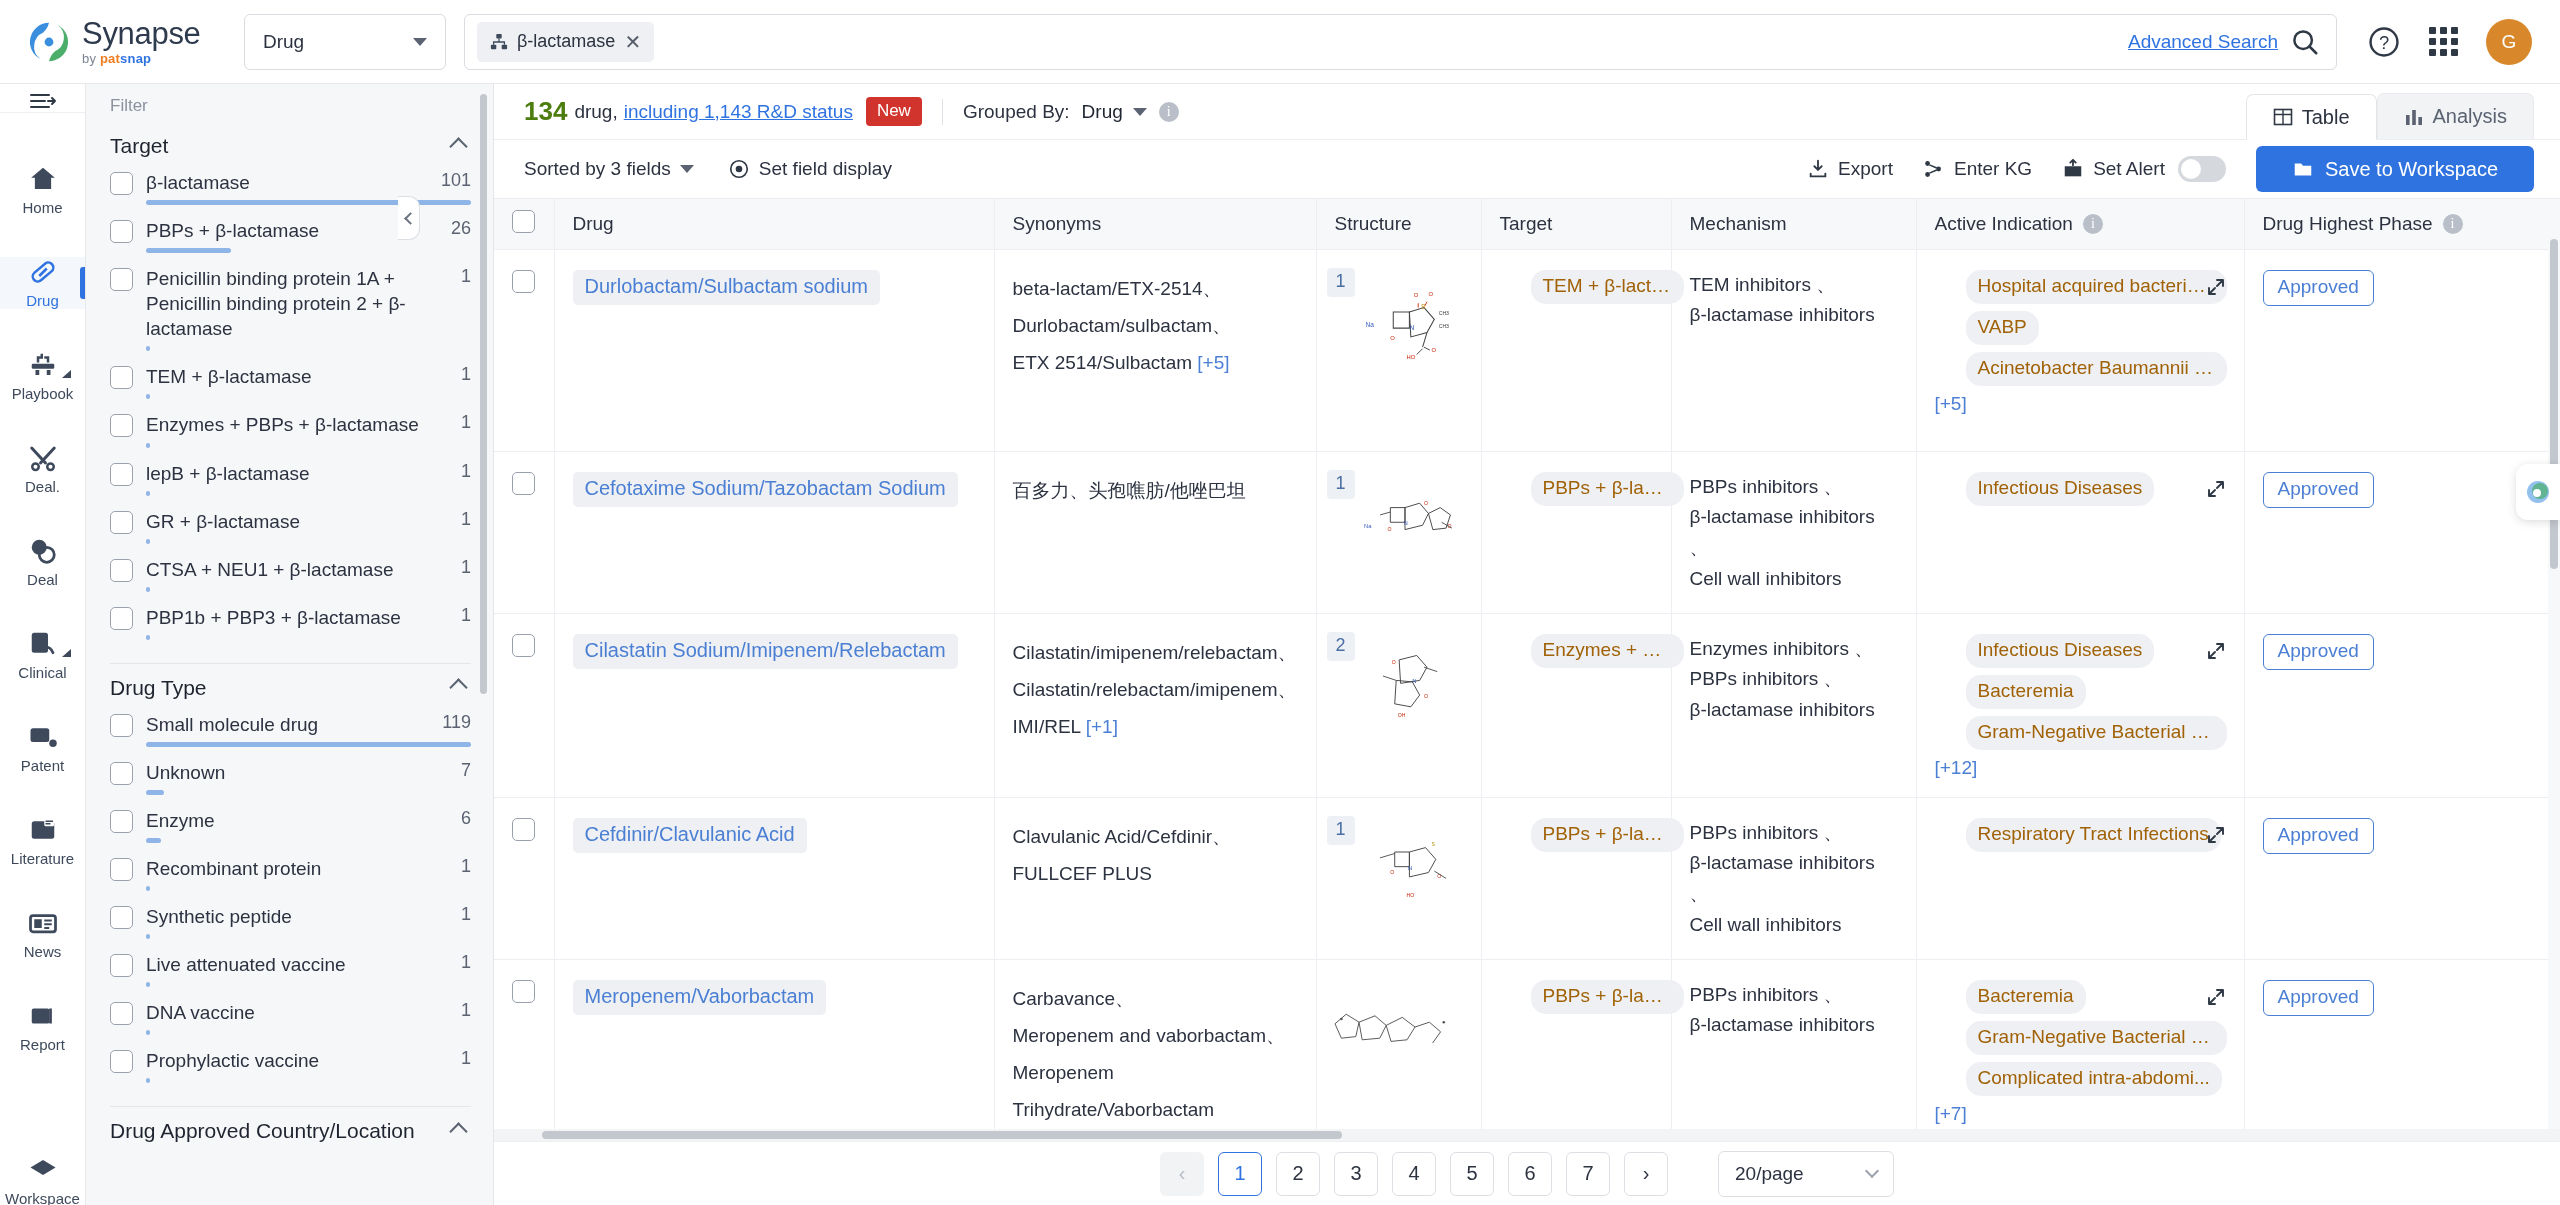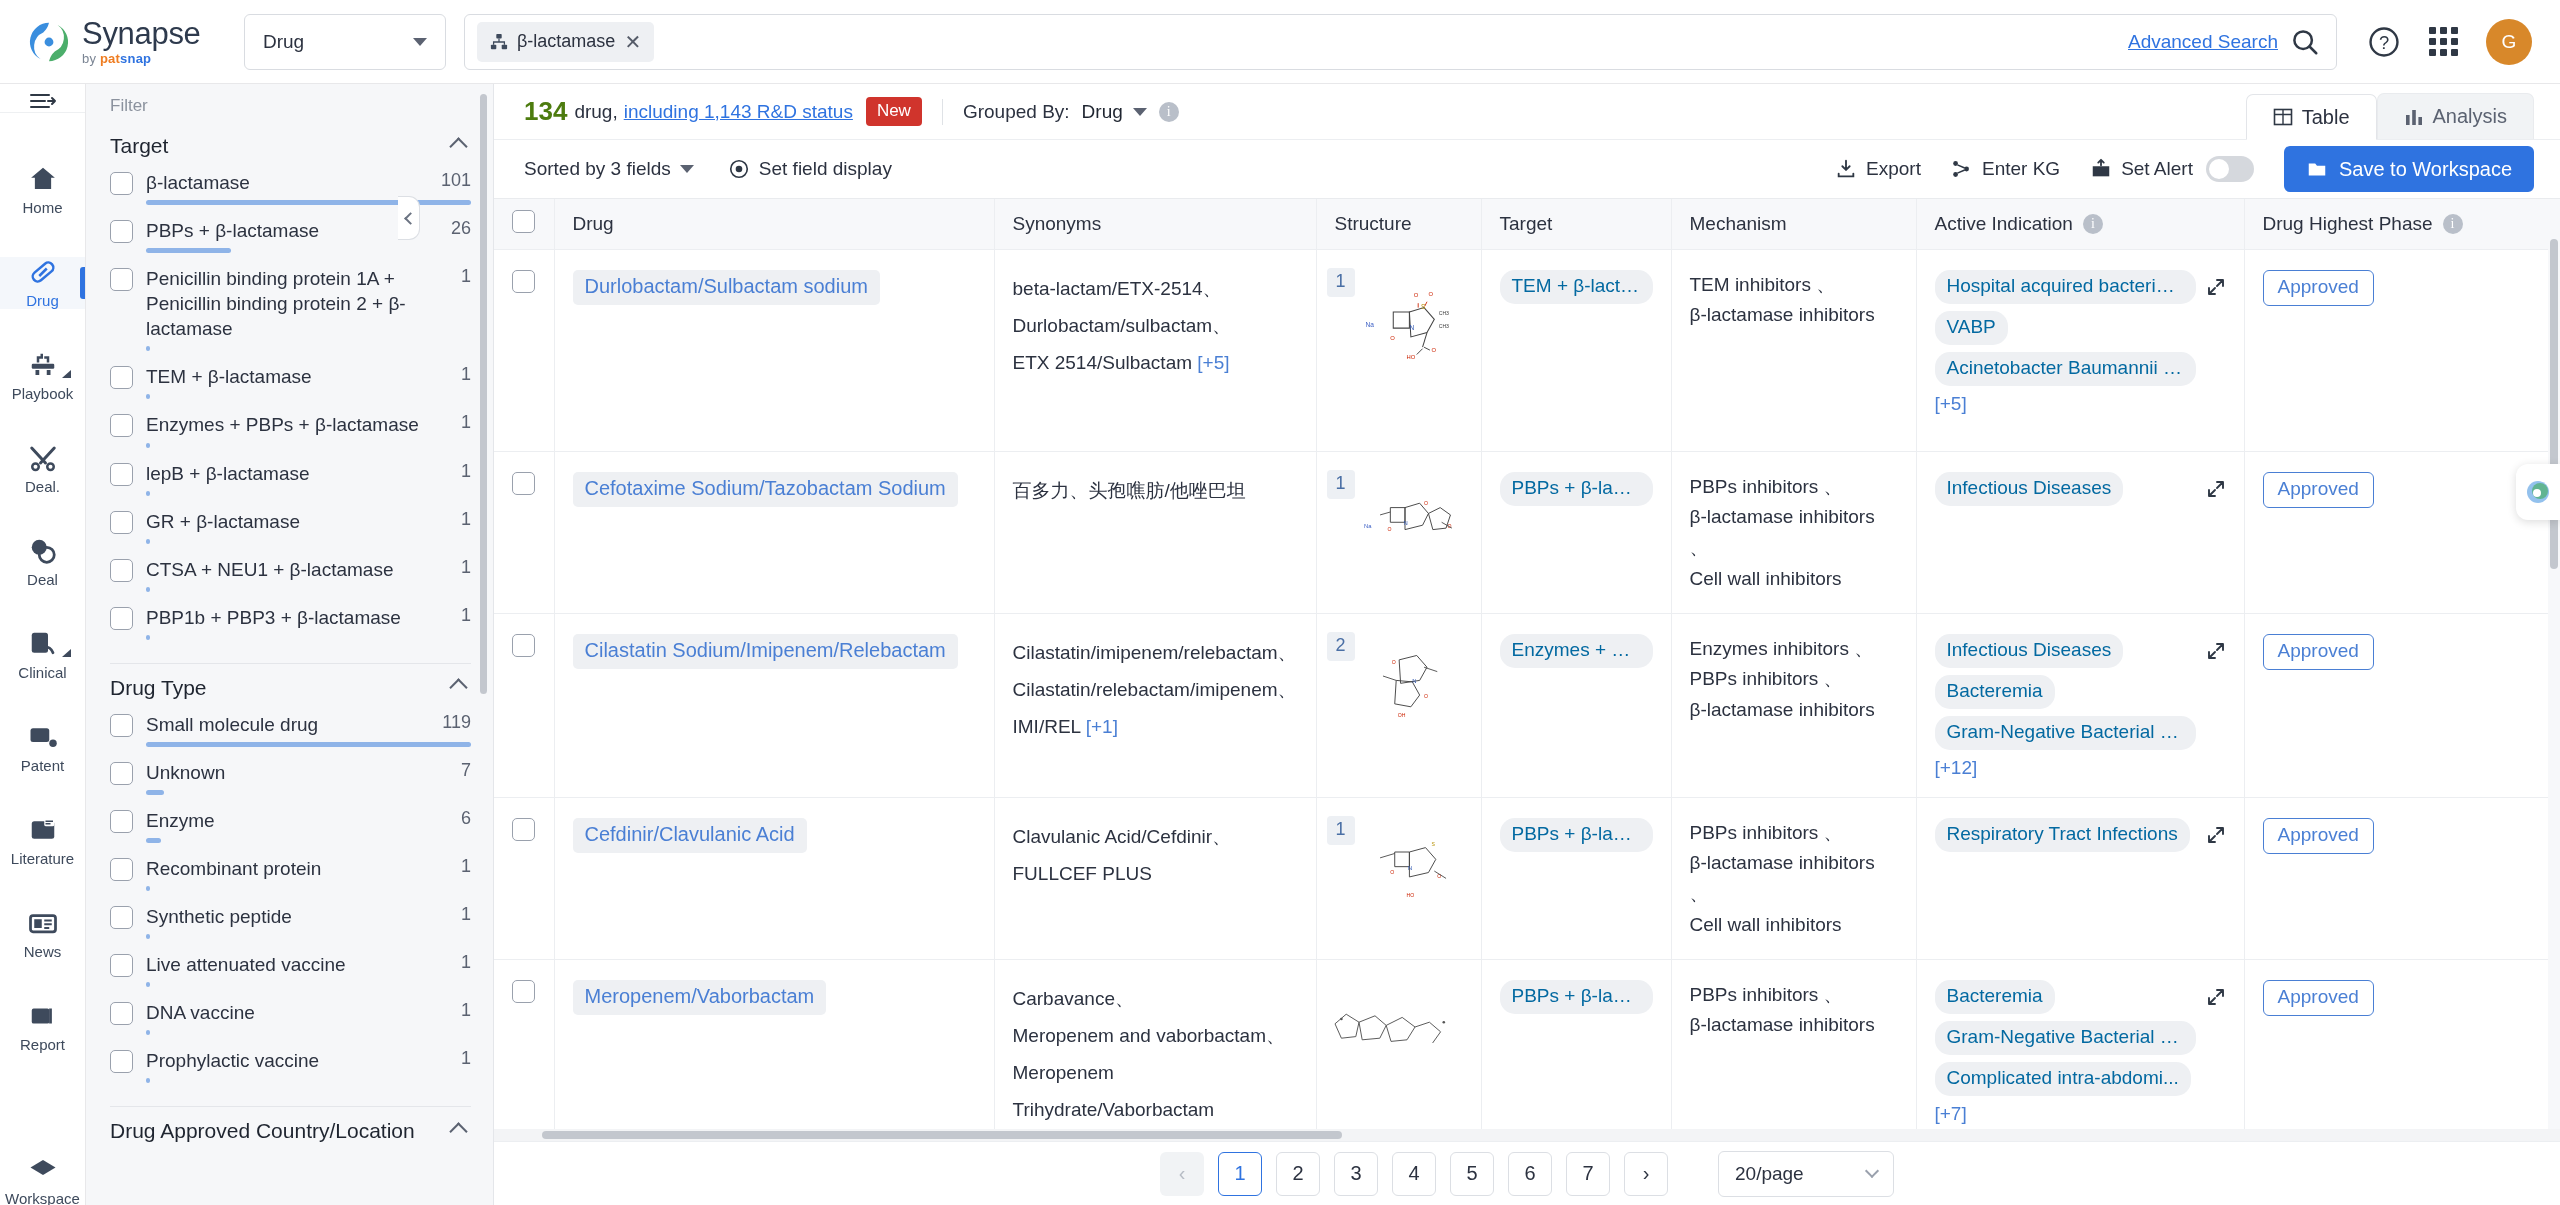--- a/index.html
+++ b/index.html
@@ -132,21 +132,21 @@
   .vtab.active { background: #fff; border: 1px solid #e3e5e9; border-bottom-color: #fff; position: relative; top: 1px; }
   .vtab.inactive { background: #f1f3f5; color: #5b6271; border: 1px solid #e9ebee; border-bottom: 0; }
 
   .tool-bar { height: 58px; flex: 0 0 58px; display: flex; align-items: center; padding: 0 26px 0 30px; }
   .tb-item { display: flex; align-items: center; gap: 9px; font-size: 19px; color: #2c3240; cursor: pointer; margin-right: 34px; }
   .tb-right { margin-left: auto; display: flex; align-items: center; gap: 30px; }
   .toggle { width: 48px; height: 26px; border-radius: 13px; background: #d5d8dd; position: relative; cursor: pointer; margin-left: 4px; }
   .toggle::after { content: ""; position: absolute; left: 3px; top: 3px; width: 20px; height: 20px; border-radius: 50%; background: #fff; }
   .btn-primary {
     display: flex; align-items: center; gap: 11px; background: #2f73e0; color: #fff;
-    font-size: 20px; height: 46px; border-radius: 6px; padding: 0 22px; cursor: pointer; text-align: right;
+    font-size: 20px; height: 46px; border-radius: 6px; padding: 0 36px; cursor: pointer; text-align: right;
   }
 
   
   .table-wrap { flex: 1; min-height: 0; overflow: hidden; position: relative; border-top: 1px solid #e9ebee; }
   table.grid { border-collapse: collapse; width: 2474px; table-layout: fixed; }
   table.grid th, table.grid td { border-right: 1px solid #eceef1; border-bottom: 1px solid #eceef1; vertical-align: top; text-align: left; }
   table.grid thead th { background: #f7f8fa; height: 50px; padding: 0 18px; font-size: 19px; color: #2c3240; font-weight: 400; vertical-align: middle; }
   .th-inner { display: flex; align-items: center; gap: 10px; }
   td.cellpad { padding: 20px 18px 18px; }
   .row-cb { width: 60px; text-align: center !important; }
@@ -154,21 +154,21 @@
   .drug-chip {
     display: inline-block; background: #eef0f3; border-radius: 5px; padding: 5px 12px 7px;
     font-size: 20px; color: #4a7fd4; cursor: pointer;
   }
   .syn { font-size: 19px; color: #2c3240; line-height: 1.95; }
   .more-link { color: #4a7fd4; cursor: pointer; }
   .struct-cell { display: flex; gap: 6px; padding: 18px 10px; }
   .struct-num { background: #edf0f4; color: #4a6fa5; font-size: 18px; border-radius: 4px; padding: 3px 9px; height: 29px; }
   .chip-grey {
     display: inline-block; background: #eef0f3; border-radius: 15px; padding: 5px 12px 7px;
-    font-size: 19px; color: #0369a1; max-width: 100%; overflow: hidden; white-space: nowrap; text-overflow: ellipsis;
+    font-size: 19px; color: #a16207; max-width: 100%; overflow: hidden; white-space: nowrap; text-overflow: ellipsis; margin-left: 31px;
   }
   .mech { font-size: 19px; color: #2c3240; line-height: 1.62; }
   .ind-cell { display: flex; align-items: flex-start; gap: 10px; }
   .ind-list { flex: 1; min-width: 0; display: flex; flex-direction: column; align-items: flex-start; gap: 7px; }
   .expand-ico { width: 20px; height: 20px; flex: 0 0 20px; margin-top: 7px; cursor: pointer; }
   .phase-pill { display: inline-block; border: 1px solid #4a7fd4; color: #4a7fd4; border-radius: 6px; font-size: 19px; padding: 5px 14px 7px; cursor: pointer; }
 
   
   .hscroll { position: absolute; left: 0; right: 0; bottom: 0; height: 12px; background: #f3f4f6; }
   .hscroll .thumb { position: absolute; left: 48px; top: 2px; height: 8px; width: 800px; background: #c3c7ce; border-radius: 4px; }

